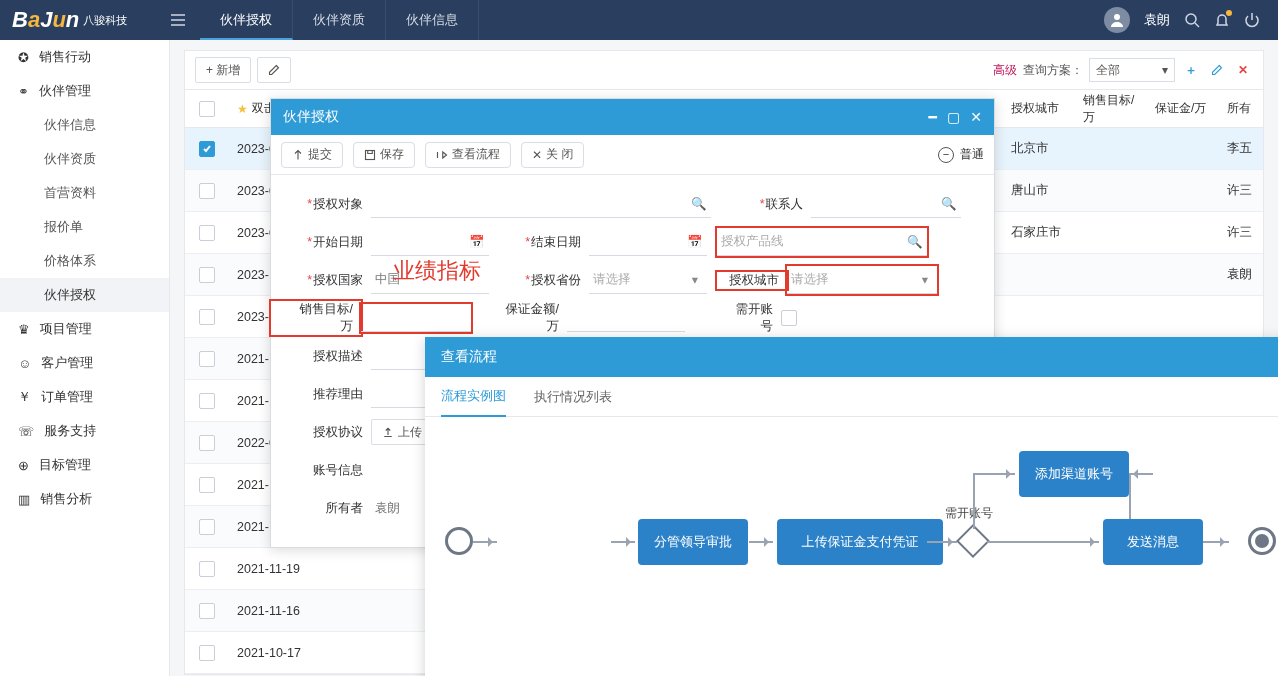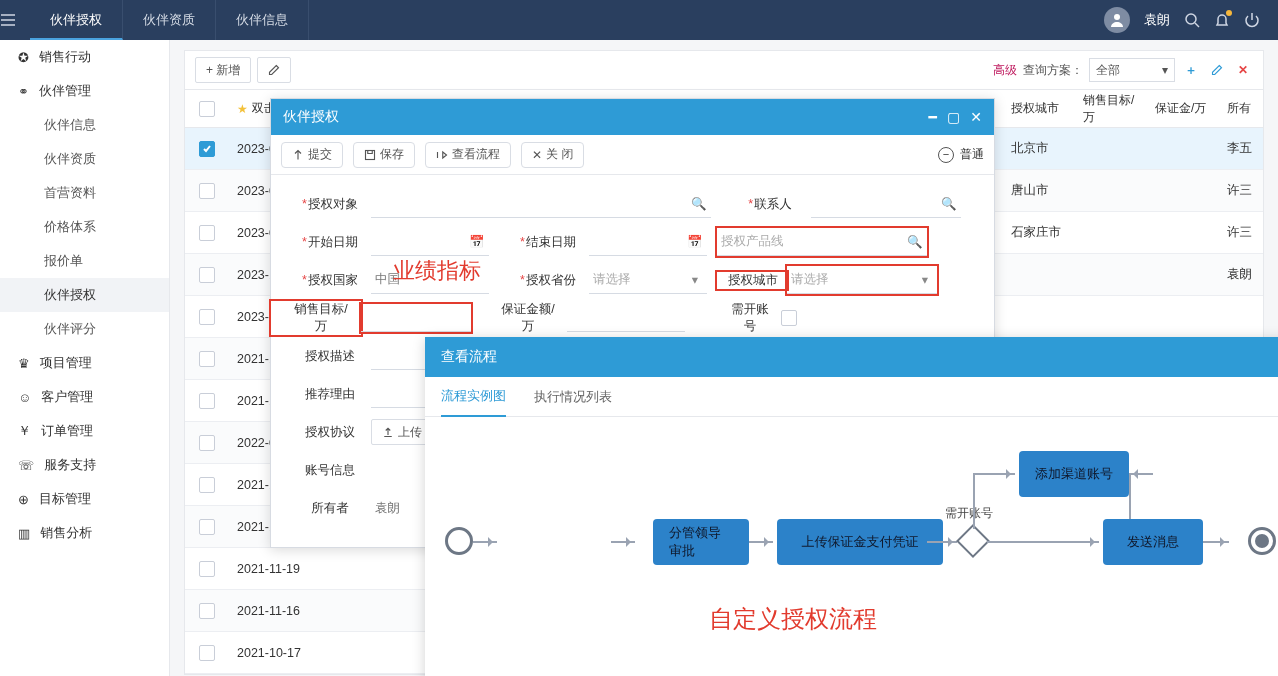--- a/index.html
+++ b/index.html
@@ -52,52 +52,56 @@
 
 .modal{position:absolute;top:58px;left:100px;width:725px;background:#fff;box-shadow:0 2px 12px rgba(0,0,0,.15);z-index:10;border:1px solid #d7dbe2}
 .modal-title{height:36px;background:#2e9bd6;color:#fff;display:flex;align-items:center;padding:0 12px;font-size:14px}
 .modal-title .right{margin-left:auto;display:flex;gap:10px}
 .modal-actions{height:40px;border-bottom:1px solid #e6e8ec;display:flex;align-items:center;padding:0 10px;gap:10px}
 .modal-actions .btn{border-radius:4px}
 .modal-tag{margin-left:auto;display:flex;align-items:center;gap:6px;color:#333;font-size:12px}
 .circle-minus{width:16px;height:16px;border:1.5px solid #555;border-radius:50%;display:flex;align-items:center;justify-content:center;font-size:11px;line-height:1}
 .form{padding:10px 0 20px}
 .form-row{display:flex;min-height:38px;align-items:center}
-.lbl{width:100px;text-align:center;padding:0 8px 0 26px;font-size:12.5px;color:#333}
+.lbl{width:100px;text-align:right;padding:0 8px 0 26px;font-size:12.5px;color:#333}
 .lbl .req{color:#e64545;margin-right:1px}
 .field{width:130px;height:28px;border-bottom:1px solid #d6dbe3;display:flex;align-items:center;padding:0 4px;color:#777;font-size:12.5px;gap:4px}
 .field.long{width:auto;flex:1;margin-right:20px}
 .field input{border:none;outline:none;width:100%;font-size:12.5px;background:transparent}
 .field .end-icon{margin-left:auto;color:#888;width:16px;height:16px;display:flex;align-items:center;justify-content:center}
 .ph{color:#aaa}
 .redbox{outline:2px solid #e23b2e}
 
 .ann{position:absolute;color:#e23b2e;font-size:22px;z-index:12;pointer-events:none}
 
 .flow{position:absolute;top:297px;left:255px;right:-14px;bottom:-10px;background:#fff;box-shadow:0 2px 12px rgba(0,0,0,.18);z-index:20}
 .flow-hd{height:40px;background:#2e9bd6;color:#fff;display:flex;align-items:center;padding:0 16px;font-size:14px}
 .flow-tabs{height:40px;border-bottom:1px solid #e6e8ec;display:flex;padding:0 16px;gap:28px;align-items:center;font-size:13px;color:#666}
 .flow-tabs .ft{height:40px;display:flex;align-items:center;cursor:pointer}
 .flow-tabs .ft.active{color:#2e9bd6;border-bottom:2px solid #2e9bd6}
 .diagram{position:relative;height:260px}
 .start-c{position:absolute;width:28px;height:28px;border:3px solid #6d7785;border-radius:50%;top:110px;left:20px}
 .end-c{position:absolute;width:28px;height:28px;border:3px solid #6d7785;border-radius:50%;top:110px;right:16px;display:flex;align-items:center;justify-content:center}
 .end-c::after{content:"";width:14px;height:14px;border-radius:50%;background:#6d7785}
-.node{position:absolute;height:46px;background:#2c82c9;color:#0f172a;border-radius:4px;display:flex;align-items:center;justify-content:center;font-size:13px;padding:16px 16px}
+.node{position:absolute;height:46px;background:#2c82c9;color:#ffffff;border-radius:4px;display:flex;align-items:center;justify-content:center;font-size:13px;padding:16px 16px}
 .arrow{position:absolute;height:2px;background:#9aa3b2;top:124px}
 .arrow::after{content:"";position:absolute;right:-1px;top:-4px;border:5px solid transparent;border-left-color:#9aa3b2}
 .varrow{position:absolute;width:2px;background:#9aa3b2}
 .gw{position:absolute;width:24px;height:24px;border:2px solid #6d7785;transform:rotate(45deg)}
 .gw-lbl{position:absolute;font-size:12px;color:#444}
 svg{display:block}
 </style>
 </head>
 <body>
 
 <div class="topbar">
+  <div class="logo">
+    <span class="logo-ba">B<span class="logo-u">a</span>J<span class="logo-u">u</span>n</span>
+    <span class="logo-sub">八骏科技</span>
+  </div>
   <div class="ham">
     <svg width="16" height="16" viewBox="0 0 16 16" stroke="#cfd6e3" stroke-width="1.5">
         <path d="M1 3h14M1 8h14M1 13h14"></path>
       </svg>
   </div>
   <div class="tabs">
     <div class="tab active">伙伴授权</div>
     <div class="tab">伙伴资质</div>
     <div class="tab">伙伴信息</div>
   </div>
@@ -137,24 +141,23 @@
         <span>✪</span>
         <span>销售行动</span>
       </div>
     <div class="nav-item head">
         <span>⚭</span>
         <span>伙伴管理</span>
       </div>
     <div class="nav-item sub">伙伴信息</div>
     <div class="nav-item sub">伙伴资质</div>
     <div class="nav-item sub">首营资料</div>
+    <div class="nav-item sub">报价单</div>
     <div class="nav-item sub">价格体系</div>
-    <div class="nav-item sub">报价单</div>
     <div class="nav-item sub active">伙伴授权</div>
-    <div class="nav-item sub">伙伴评分</div>
     <div class="nav-item head">
         <span>♛</span>
         <span>项目管理</span>
       </div>
     <div class="nav-item head">
         <span>☺</span>
         <span>客户管理</span>
       </div>
     <div class="nav-item head">
         <span>￥</span>
@@ -495,33 +498,32 @@
     <div class="flow">
       <div class="flow-hd">查看流程</div>
       <div class="flow-tabs">
         <div class="ft active">流程实例图</div>
         <div class="ft">执行情况列表</div>
       </div>
       <div class="diagram">
         <div class="start-c"></div>
         <div class="arrow" style="left:48px;width:24px"></div>
         <div class="arrow" style="left:186px;width:24px"></div>
-        <div class="node" style="left:228px;top:102px;width:96px">分管领导审批</div>
+        <div class="node" style="left:213px;top:102px;width:110px">分管领导审批</div>
         <div class="arrow" style="left:324px;width:24px"></div>
         <div class="node" style="left:352px;top:102px;width:166px">上传保证金支付凭证</div>
         <div class="arrow" style="left:502px;width:30px"></div>
         <div class="gw" style="left:536px;top:112px"></div>
         <div class="gw-lbl" style="left:520px;top:88px">需开账号</div>
         <div class="varrow" style="left:548px;top:56px;height:56px"></div>
         <div class="arrow" style="left:548px;top:56px;width:42px"></div>
         <div class="node" style="left:594px;top:34px;width:110px">添加渠道账号</div>
         <div class="arrow" style="left:562px;width:112px"></div>
         <div class="varrow" style="left:704px;top:56px;height:56px"></div>
         <div class="arrow" style="left:704px;top:56px;width:24px;transform:scaleX(-1)"></div>
         <div class="node" style="left:678px;top:102px;width:100px">发送消息</div>
         <div class="arrow" style="left:778px;width:26px"></div>
         <div class="end-c"></div>
-        <div class="ann" style="top:186px;left:284px;font-size:24px">自定义授权流程</div>
       </div>
     </div>
 
   </div>
 </div>
 
 </body></html>

